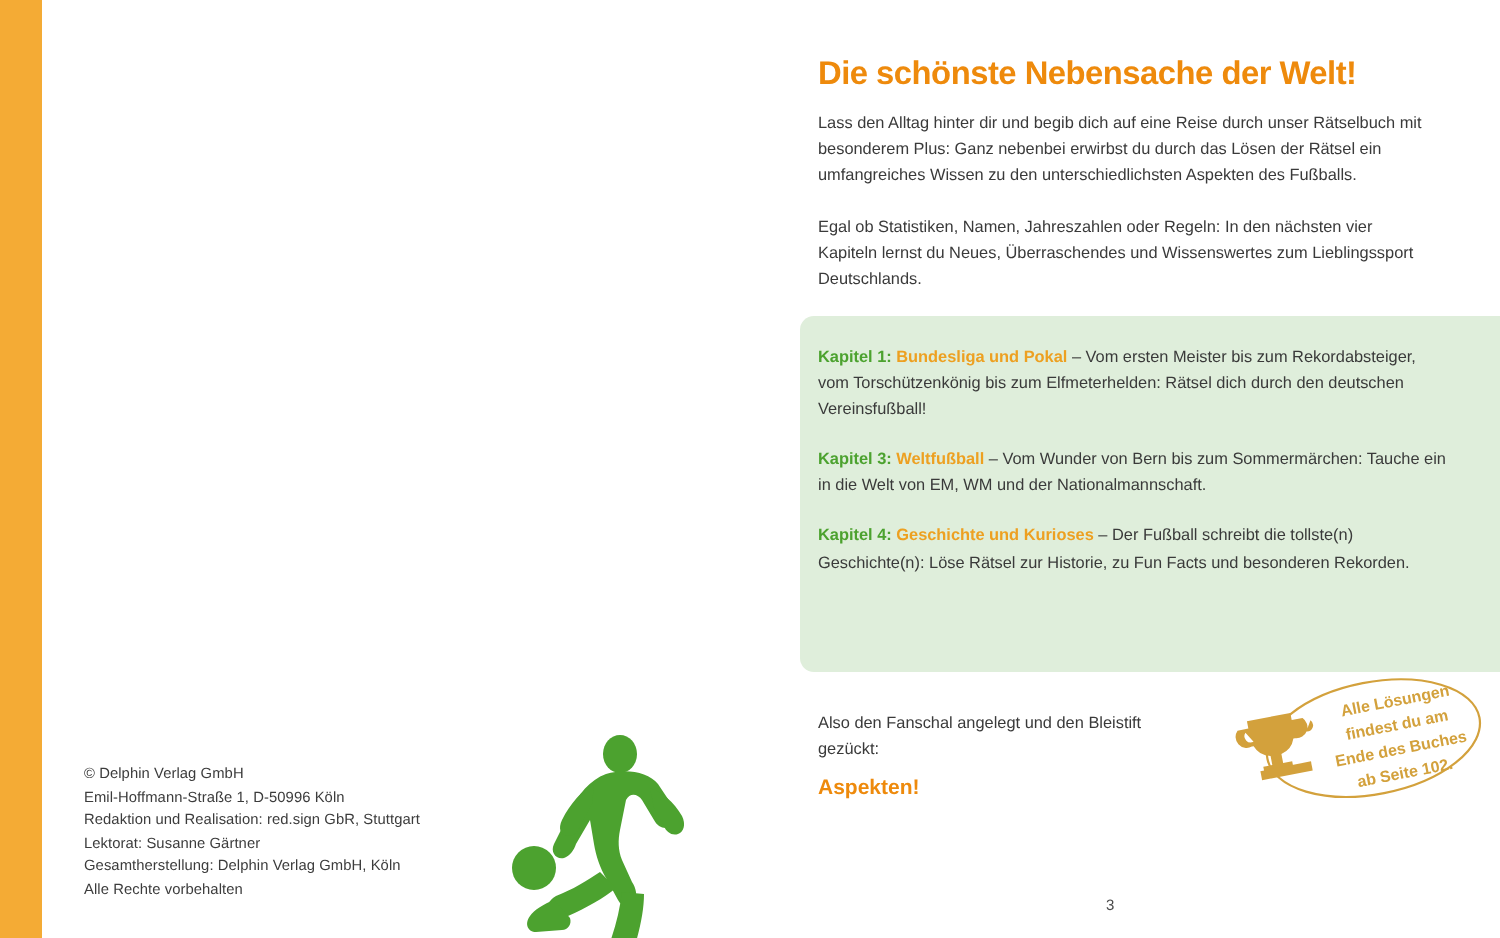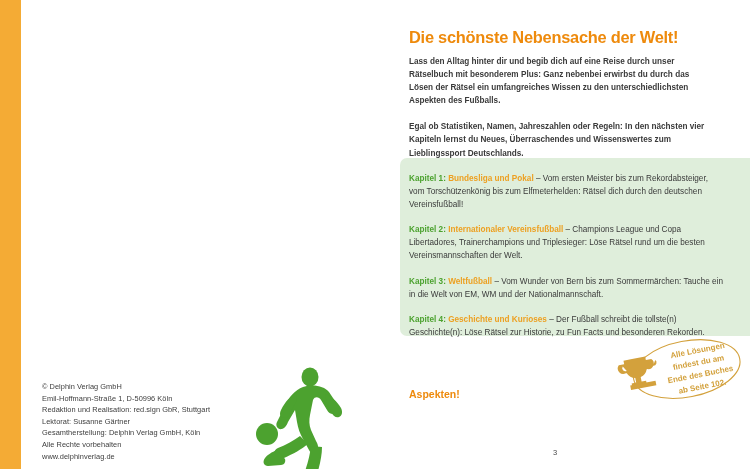--- a/index.html
+++ b/index.html
@@ -86,21 +86,21 @@
   }
   .intro {
     position: absolute;
     left: 34px;
     top: 55px;
     width: 315px;
     font-size: 8.2px;
     line-height: 13.1px;
     color: #3a3a3a;
   }
-  .intro p { margin: 0 12px 13px 0; font-weight: bold; }
+  .intro p { margin: 0 12px 13px 0; }
   
   .chapters {
     position: absolute;
     left: 25px;
     top: 158px;
     width: 350px;
     height: 178px;
     background: #dfeedb;
     border-radius: 7px 0 0 7px;
     box-sizing: border-box;
@@ -165,21 +165,20 @@
 
   <div class="verso">
 
     <div class="imprint">
       <div class="line">© Delphin Verlag GmbH</div>
       <div class="line">Emil-Hoffmann-Straße 1, D-50996 Köln</div>
       <div class="line">Redaktion und Realisation: red.sign GbR, Stuttgart</div>
       <div class="line">Lektorat: Susanne Gärtner</div>
       <div class="line">Gesamtherstellung: Delphin Verlag GmbH, Köln</div>
       <div class="line">Alle Rechte vorbehalten</div>
-      <div class="line">www.delphinverlag.de</div>
     </div>
 
     <div class="deadline">Redaktionsschluss war Anfang September 2024.</div>
 
     <div class="player">
       <svg viewBox="0 0 106 120" width="106" height="120" aria-hidden="true">
         <g fill="#4ca22f">
 
           <ellipse cx="57" cy="11" rx="8.5" ry="9.5"></ellipse>
 
@@ -209,35 +208,32 @@
 
     <div class="intro">
       <p>Lass den Alltag hinter dir und begib dich auf eine Reise durch unser Rätselbuch mit besonderem Plus: Ganz nebenbei erwirbst du durch das Lösen der Rätsel ein umfangreiches Wissen zu den unterschiedlichsten Aspekten des Fußballs.</p>
       <p>Egal ob Statistiken, Namen, Jahreszahlen oder Regeln: In den nächsten vier Kapiteln lernst du Neues, Überraschendes und Wissenswertes zum Lieblingssport Deutschlands.</p>
     </div>
 
     <div class="chapters">
       <div class="chapter">
         <span class="ch-num">Kapitel 1:</span>
         <span class="ch-title">Bundesliga und Pokal</span><span> – Vom ersten Meister bis zum Rekordabsteiger, vom Torschützenkönig bis zum Elfmeterhelden: Rätsel dich durch den deutschen Vereinsfußball!</span>
-      </div>
-      <div class="chapter">
-        <span class="ch-num">Kapitel 2:</span>
-        <span class="ch-title">Internationaler Vereinsfußball</span><span> – Champions League und Copa Libertadores, Trainerchampions und Triplesieger: Löse Rätsel rund um die besten Vereinsmannschaften der Welt.</span>
       </div>
       <div class="chapter">
         <span class="ch-num">Kapitel 3:</span>
         <span class="ch-title">Weltfußball</span><span> – Vom Wunder von Bern bis zum Sommermärchen: Tauche ein in die Welt von EM, WM und der Nationalmannschaft.</span>
       </div>
       <div class="chapter">
         <span class="ch-num">Kapitel 4:</span>
         <span class="ch-title">Geschichte und Kurioses</span><span> – Der Fußball schreibt die tollste(n) Geschichte(n): Löse Rätsel zur Historie, zu Fun Facts und besonderen Rekorden.</span>
       </div>
     </div>
 
+    <div class="closing">Also den Fanschal angelegt und den Bleistift gezückt:</div>
     <div class="kickoff">Aspekten!</div>
 
     <div class="badge">
       <svg viewBox="0 0 135 78" width="135" height="78" aria-hidden="true">
         <g transform="rotate(-11 67 39)">
           <ellipse cx="72" cy="38" rx="54" ry="28" fill="none" stroke="#d3a13c" stroke-width="1.1"></ellipse>
 
           <g fill="#d3a13c" transform="translate(6,14) scale(0.92)">
             <path d="M14 4 h16 v4 h6 a6 6 0 0 1 -6 10 h-1 a11 11 0 0 1 -8 7 v5 h5 v4 h-16 v-4 h5 v-5 a11 11 0 0 1 -8 -7 h-1 a6 6 0 0 1 -6 -10 h6 v-4 z M4 10 a3.4 3.4 0 0 0 3.4 5.6 z M40 10 a3.4 3.4 0 0 1 -3.4 5.6 z"></path>
             <path d="M8 32 h28 v5 h-28 z"></path>

